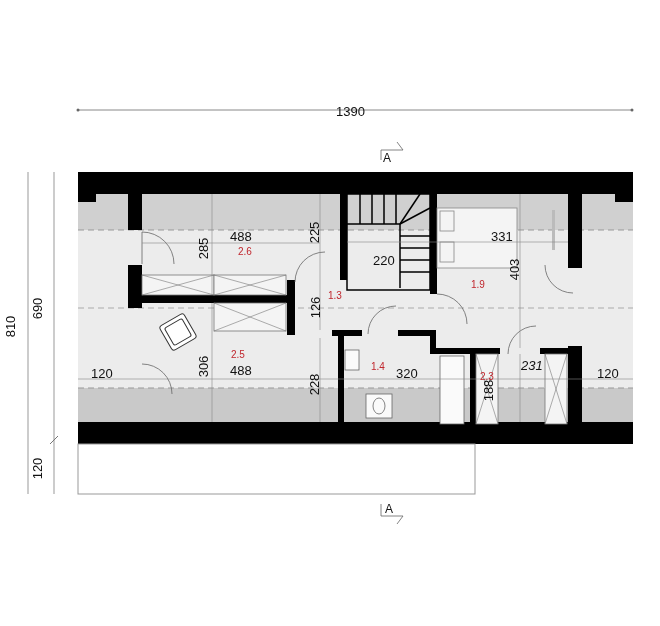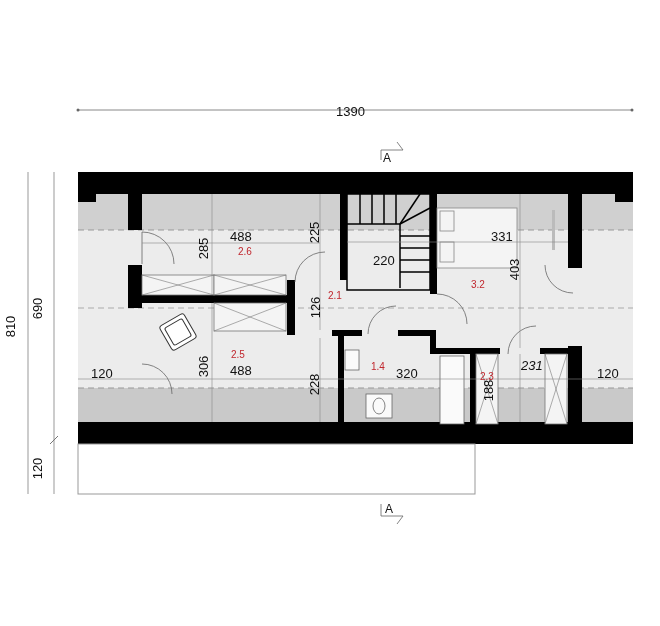--- a/index.html
+++ b/index.html
@@ -157,24 +157,24 @@
 
 <div class="dim" style="left:230px; top:230px;">488</div>
 <div class="dim v" style="left:193px; top:242px;">285</div>
 <div class="dim v" style="left:304px; top:226px;">225</div>
 <div class="room" style="left:238px; top:247px;">2.6</div>
 
 <div class="dim" style="left:373px; top:230px;margin-top:24px;">220</div>
 
 <div class="dim" style="left:491px; top:230px;text-align:center;">331</div>
 <div class="dim v" style="left:504px; top:263px;">403</div>
-<div class="room" style="left:471px; top:280px;">3.2</div>
+<div class="room" style="left:471px; top:280px;">1.9</div>
 
 <div class="dim v" style="left:305px; top:301px;">126</div>
-<div class="room" style="left:328px; top:291px;">2.1</div>
+<div class="room" style="left:328px; top:291px;">1.3</div>
 
 <div class="room" style="left:231px; top:350px;">2.5</div>
 <div class="dim" style="left:230px; top:364px;">488</div>
 <div class="dim v" style="left:193px; top:360px;">306</div>
 
 <div class="room" style="left:371px; top:362px;">1.4</div>
 <div class="dim" style="left:396px; top:367px;">320</div>
 <div class="dim v" style="left:304px; top:378px;">228</div>
 
 <div class="room" style="left:480px; top:372px;">2.3</div>

